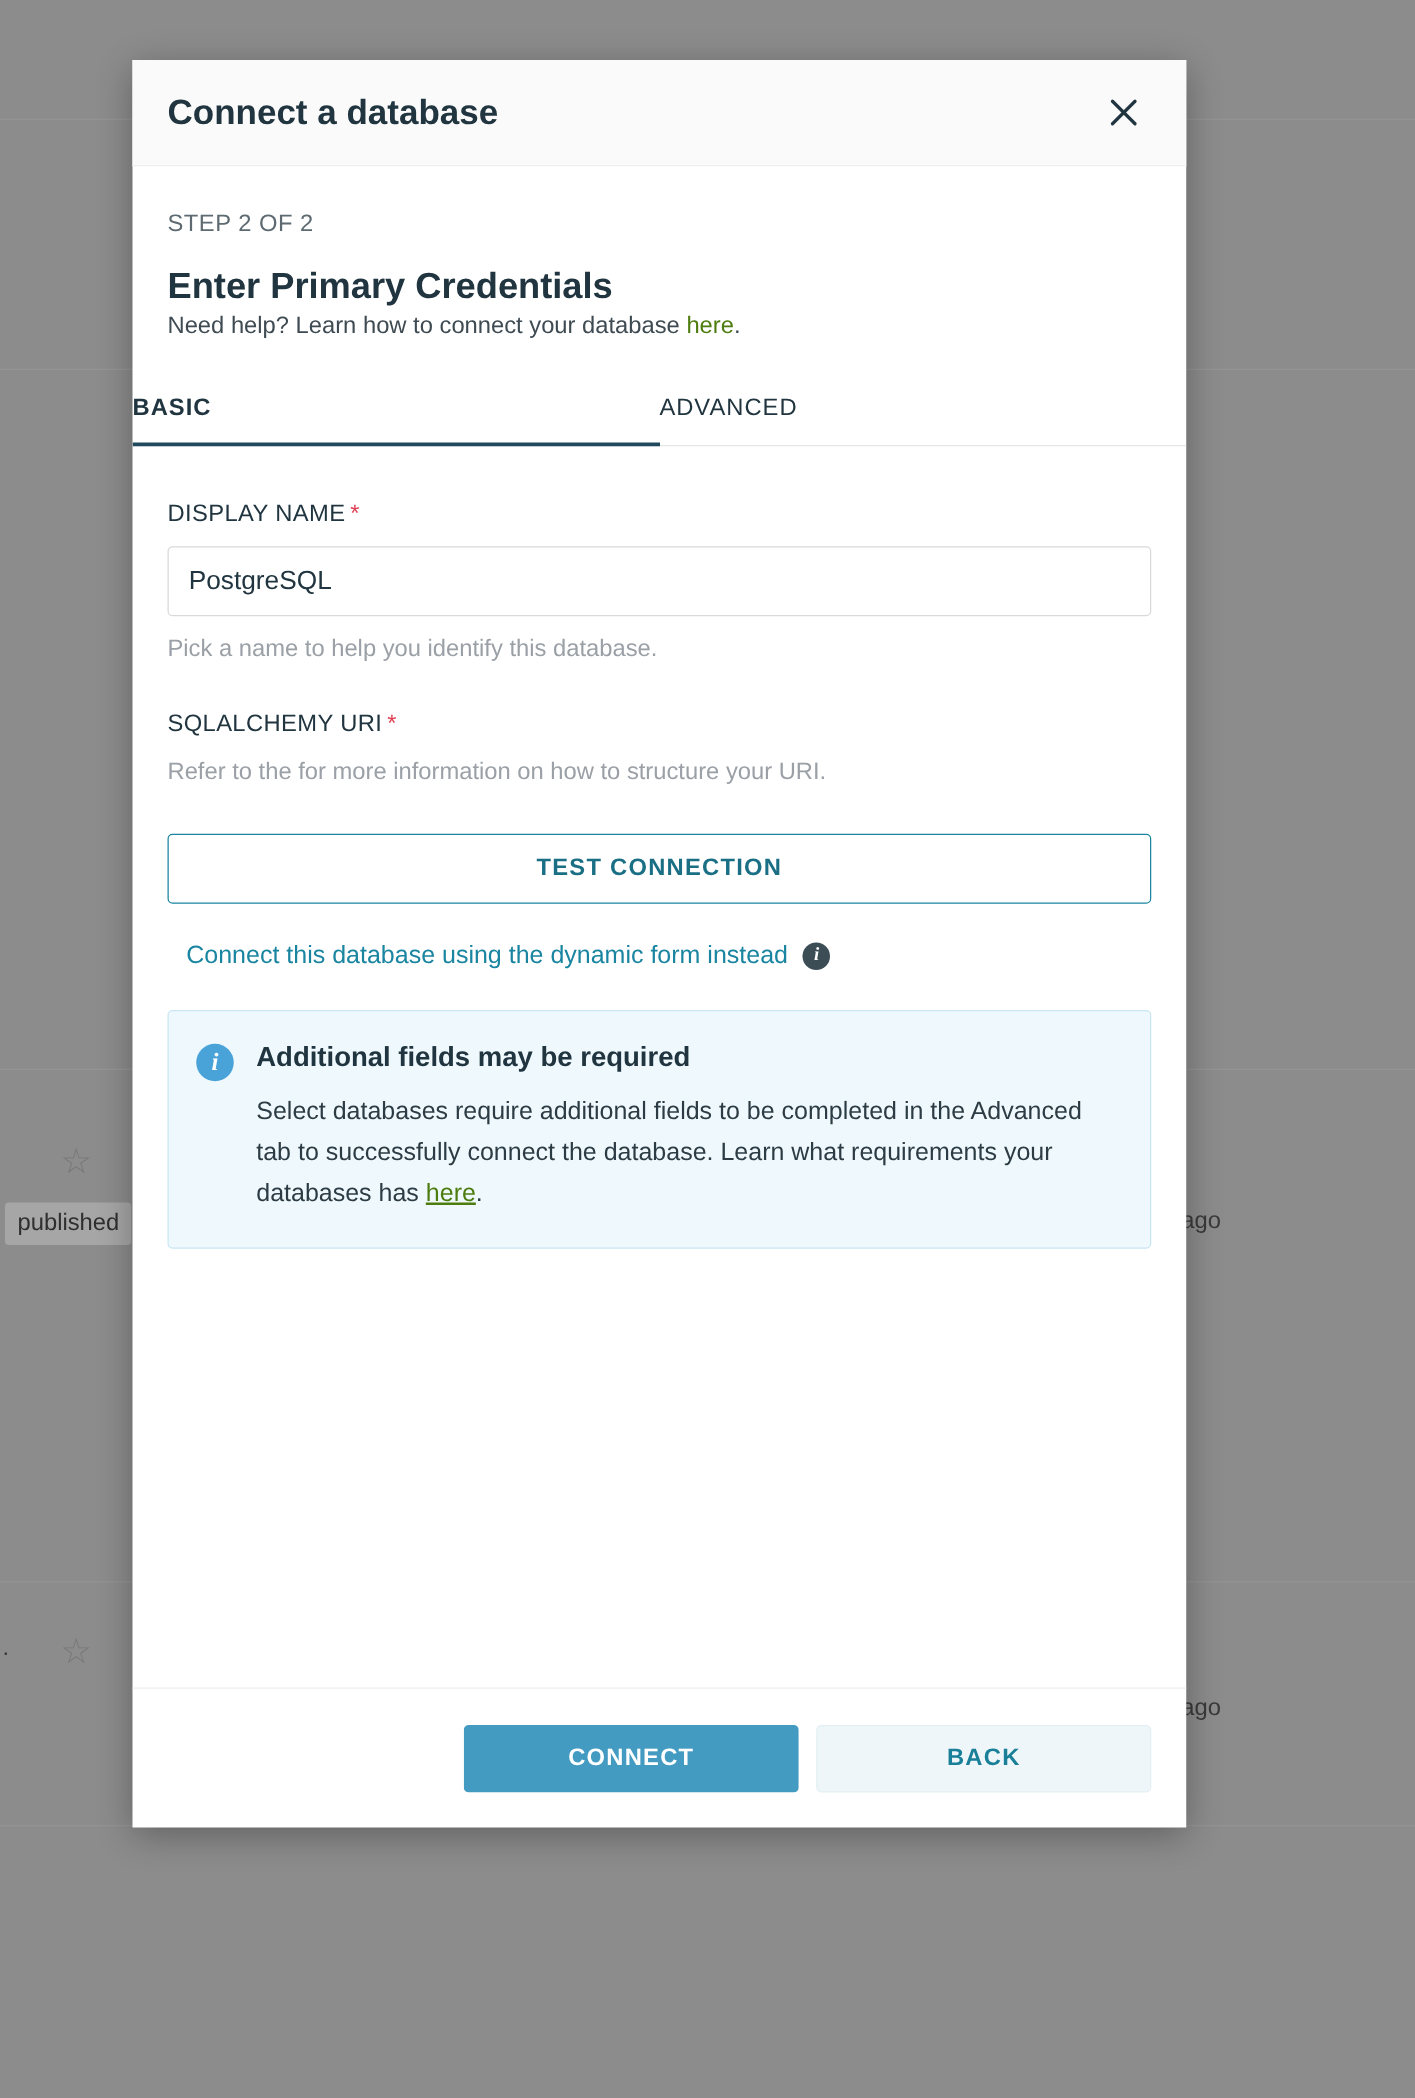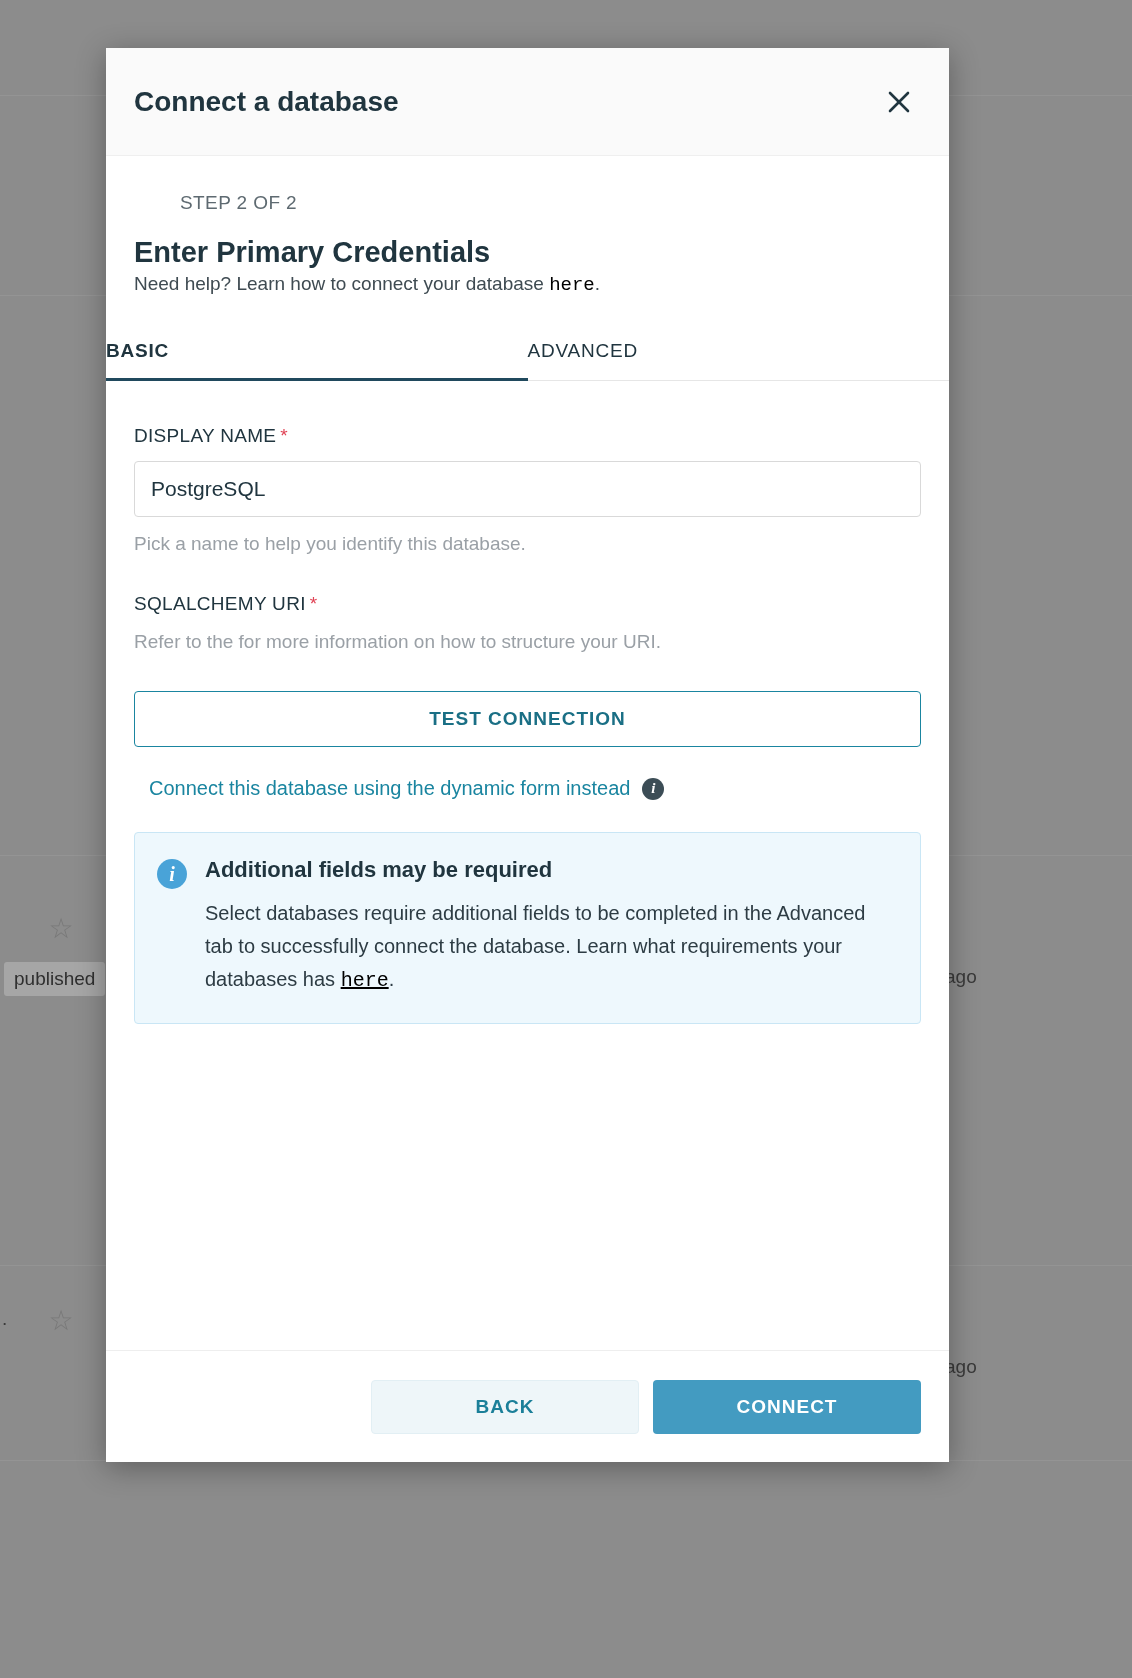--- a/index.html
+++ b/index.html
@@ -69,21 +69,21 @@
     left: 106px;
     top: 48px;
     width: 843px;
     height: 1414px;
     background: #ffffff;
     box-shadow: 0 6px 28px rgba(0,0,0,0.32);
     display: flex;
     flex-direction: column;
   }
   .modal-header {
-    height: 108px;
+    height: 85px;
     background: #fafafa;
     border-bottom: 1px solid #efefef;
     display: flex;
     align-items: center;
     padding: 0 30px 0 28px;
     flex: none;
   }
   .modal-title {
     font-size: 28px;
     font-weight: bold;
@@ -108,38 +108,36 @@
     flex-direction: column;
   }
   .intro {
     padding: 36px 28px 0 28px;
   }
   .step-label {
     font-size: 19px;
     color: #5e6a71;
     letter-spacing: 0.4px;
     margin-bottom: 22px;
-    margin-left: 46px;
   }
   .step-title {
     font-size: 29px;
     font-weight: bold;
     color: #20353f;
     margin-bottom: 4px;
   }
   .help-text {
     font-size: 19px;
     color: #3f4b52;
     margin-bottom: 26px;
   }
   .link {
-    color: #000000;
+    color: #4d7c0f;
     text-decoration: none;
     cursor: pointer;
-    font-family: Liberation Mono, monospace;
   }
   .link-underline { text-decoration: underline; }
 
   
   .tabs {
     display: flex;
     border-bottom: 1px solid #e6e6e6;
     padding: 0 0 0 0;
     margin: 0 0 0 0;
   }
@@ -377,16 +375,16 @@
           <div class="alert-body">
             <span>Select databases require additional fields to be completed in the Advanced tab to successfully connect the database. Learn what requirements your databases has </span><a class="link link-underline">here</a><span>.</span>
           </div>
         </div>
       </div>
 
     </div>
   </div>
 
   <div class="modal-footer">
+    <button class="btn btn-connect">CONNECT</button>
     <button class="btn btn-back">BACK</button>
-    <button class="btn btn-connect">CONNECT</button>
   </div>
 </div>
 
 </body></html>

